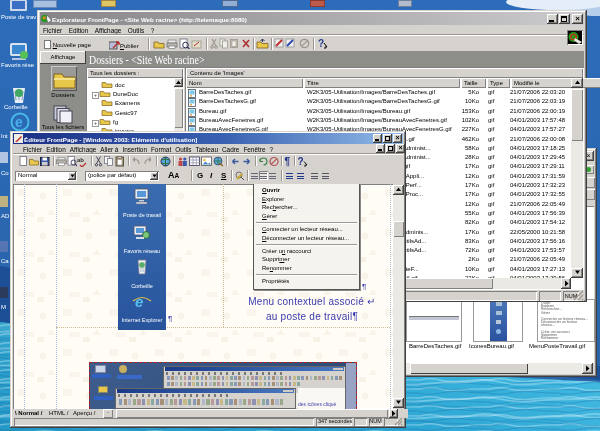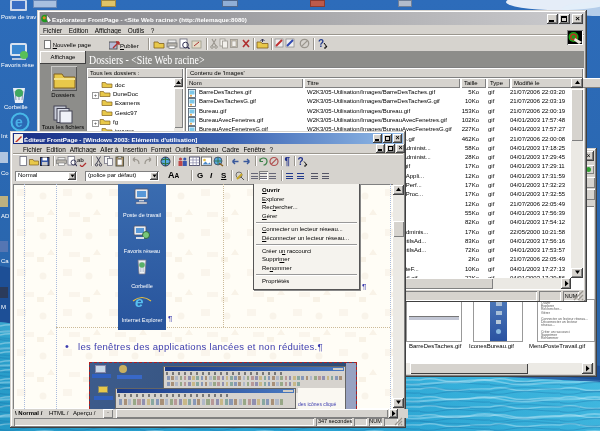--- a/index.html
+++ b/index.html
@@ -657,22 +657,22 @@
         <div class="abs" style="left:8px;top:51.5px;height:9px;white-space:nowrap;"><u>D</u>éconnecter un lecteur réseau...</div>
         <div class="abs" style="left:2px;top:61.1px;right:2px;height:1px;background:#999;box-shadow:0 1px #fff;"></div>
         <div class="abs" style="left:8px;top:64.6px;height:9px;white-space:nowrap;">Créer u<u>n</u> raccourci</div>
         <div class="abs" style="left:8px;top:73.19999999999999px;height:9px;white-space:nowrap;">Suppri<u>m</u>er</div>
         <div class="abs" style="left:8px;top:81.79999999999998px;height:9px;white-space:nowrap;">Re<u>n</u>ommer</div>
         <div class="abs" style="left:2px;top:91.39999999999998px;right:2px;height:1px;background:#999;box-shadow:0 1px #fff;"></div>
         <div class="abs" style="left:8px;top:94.89999999999998px;height:9px;white-space:nowrap;">Propriétés</div>
       </div>
     <div class="abs doctext" style="left:349px;top:98px;font-size:8px;">¶</div>
 
-
-    <div class="abs doctext" style="left:52px;top:156px;font-size:9.5px;letter-spacing:.3px;white-space:nowrap;"><span style="font-size:11px;">•</span>&nbsp;&nbsp; les fenêtres des applications lancées et non réduites.¶</div>
+    <div class="abs doctext" style="left:210px;top:110px;width:178px;text-align:center;font-size:10px;letter-spacing:.25px;line-height:15px;">Menu contextuel associé ↵<br>au poste de travail¶</div>
+
 
     <div class="abs" style="left:76px;top:178px;width:268px;height:47px;border:1px dashed #b02020;border-bottom:none;background:linear-gradient(115deg,#3d5c8c,#2e4a74);" id="embimg">
         <div class="abs" style="left:5px;top:2px;width:11px;height:8px;background:#c8d8e8;border:1px solid #88a;"></div>
         <div class="abs" style="left:2px;top:11px;width:19px;height:4px;background:#3060c0;"></div>
         <div class="abs" style="left:29px;top:2px;width:8px;height:8px;background:#c8b060;border-radius:50%;"></div>
         <div class="abs" style="left:27px;top:12px;width:25px;height:4px;background:#3868c8;"></div>
         <div class="abs" style="left:8px;top:23px;width:10px;height:7px;background:#e8c84a;border:1px solid #886;"></div>
         <div class="abs" style="left:4px;top:33px;width:19px;height:4px;background:#3060c0;"></div>
         <div class="abs" style="left:73px;top:3px;width:183px;height:44px;background:#d6d3ce;border:1px solid #666;">
           <div class="abs" style="left:1px;top:0px;right:1px;height:4px;background:linear-gradient(90deg,#1a3a88,#4878c0);"></div>

